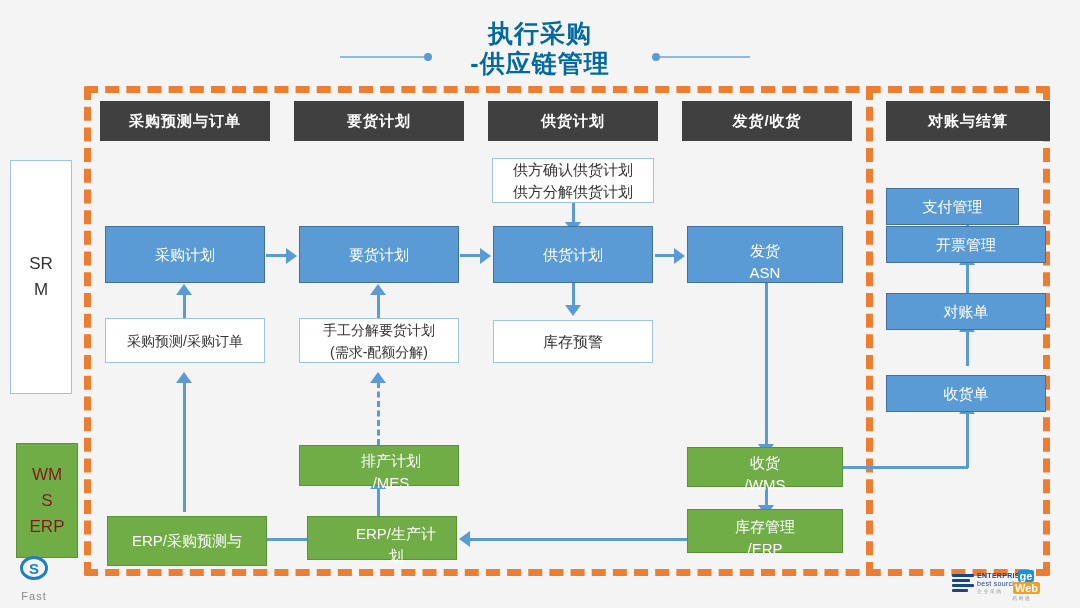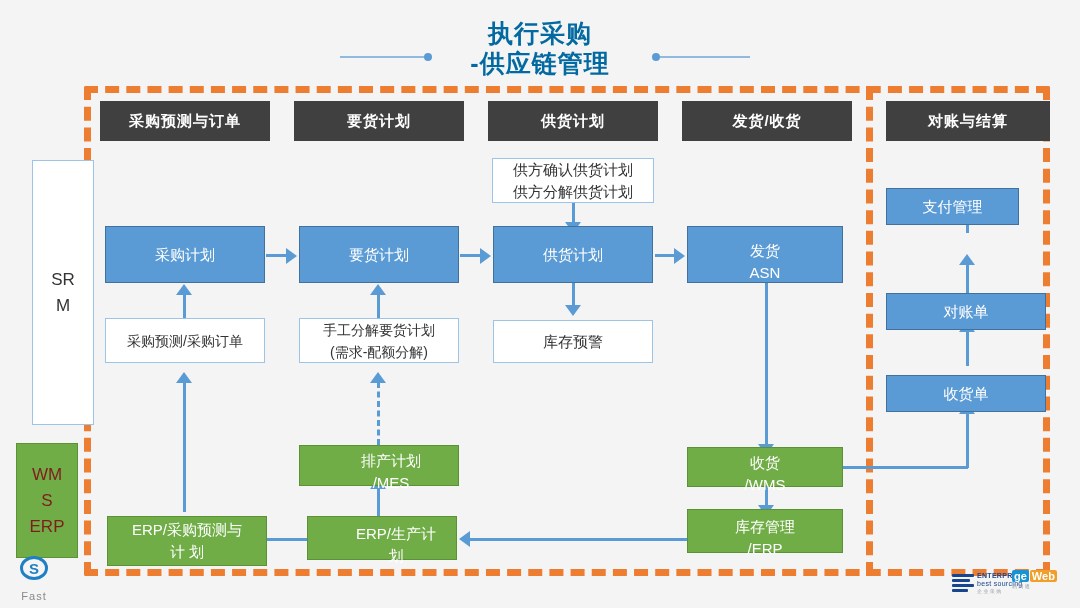--- a/index.html
+++ b/index.html
@@ -83,21 +83,21 @@
   }
   .logo-fast .txt{color:#8a8a8a;font-size:11px;margin-top:10px;letter-spacing:1px;}
 
   .logo-ent{left:952px;top:572px;display:flex;align-items:center;gap:3px;}
   .logo-ent .bars{display:flex;flex-direction:column;gap:2px;}
   .logo-ent .bars i{display:block;background:#17458f;height:3px;border-radius:1px;}
   .logo-ent .t1{color:#17458f;font-size:7px;font-weight:bold;line-height:8px;letter-spacing:.3px;}
   .logo-ent .t2{color:#9aa3b0;font-size:5px;line-height:6px;}
 
   .logo-geweb{left:1012px;top:570px;display:flex;flex-direction:column;align-items:flex-start;}
-  .logo-geweb .row{display:flex;align-items:center;}
+  .logo-geweb .row{display:flex;align-items:center;flex-direction:column;}
   .logo-geweb .g{background:#1a93d1;color:#fff;font-size:11px;font-weight:bold;padding:0 2px;border-radius:2px;}
   .logo-geweb .w{background:#f0a02a;color:#fff;font-size:11px;font-weight:bold;padding:0 2px;border-radius:2px;margin-left:1px;}
   .logo-geweb .sub{color:#9aa3b0;font-size:5px;margin-top:1px;}
 </style>
 </head>
 <body>
 
 <div id="stage">
 
   <div class="abs title-line" style="left:340px;width:90px;"></div>
@@ -121,21 +121,21 @@
   <div class="abs chip node" style="left:488px;width:170px;">
     <span>供货计划</span>
   </div>
   <div class="abs chip node" style="left:682px;width:170px;">
     <span>发货/收货</span>
   </div>
   <div class="abs chip node" style="left:886px;width:164px;">
     <span>对账与结算</span>
   </div>
 
-  <div class="abs node n-whiteblue side-label" style="left:32px;top:160px;width:62px;height:265px;">
+  <div class="abs node n-whiteblue side-label" style="left:10px;top:160px;width:62px;height:234px;">
     <span>
       <span style="display:block">SR</span>
       <span style="display:block">M</span>
     </span>
   </div>
   <div class="abs node n-green side-label green" style="left:16px;top:443px;width:62px;height:115px;">
     <span>
       <span style="display:block">WM</span>
       <span style="display:block">S</span>
       <span style="display:block">ERP</span>
@@ -228,20 +228,23 @@
       <span style="display:block">(需求-配额分解)</span>
     </span>
   </div>
   <div class="abs node n-whiteblue" style="left:493px;top:320px;width:160px;height:43px;">
     <span>库存预警</span>
   </div>
 
   <div class="abs node n-blue" style="left:886px;top:160px;width:133px;height:37px;margin-top:28px;">
     <span>支付管理</span>
   </div>
+  <div class="abs node n-blue" style="left:886px;top:226px;width:160px;height:37px;">
+    <span>开票管理</span>
+  </div>
   <div class="abs node n-blue" style="left:886px;top:293px;width:160px;height:37px;">
     <span>对账单</span>
   </div>
   <div class="abs node n-blue" style="left:886px;top:375px;width:160px;height:37px;">
     <span>收货单</span>
   </div>
 
   <div class="abs node n-green" style="left:299px;top:445px;width:160px;height:41px;">
     <span style="margin-top:13px;padding-left:24px;">
       <span style="display:block">排产计划</span>
@@ -250,21 +253,20 @@
   </div>
   <div class="abs node n-green" style="left:687px;top:447px;width:156px;height:40px;">
     <span style="margin-top:13px;">
       <span style="display:block">收货</span>
       <span style="display:block">/WMS</span>
     </span>
   </div>
   <div class="abs node n-green" style="left:107px;top:516px;width:160px;height:50px;">
     <span>
       <span style="display:block">ERP/采购预测与</span>
-      <span style="display:block">计 划</span>
     </span>
   </div>
   <div class="abs node n-green" style="left:307px;top:516px;width:150px;height:44px;">
     <span style="margin-top:14px;padding-left:28px;">
       <span style="display:block">ERP/生产计</span>
       <span style="display:block">划</span>
     </span>
   </div>
   <div class="abs node n-green" style="left:687px;top:509px;width:156px;height:44px;">
     <span style="margin-top:13px;">

